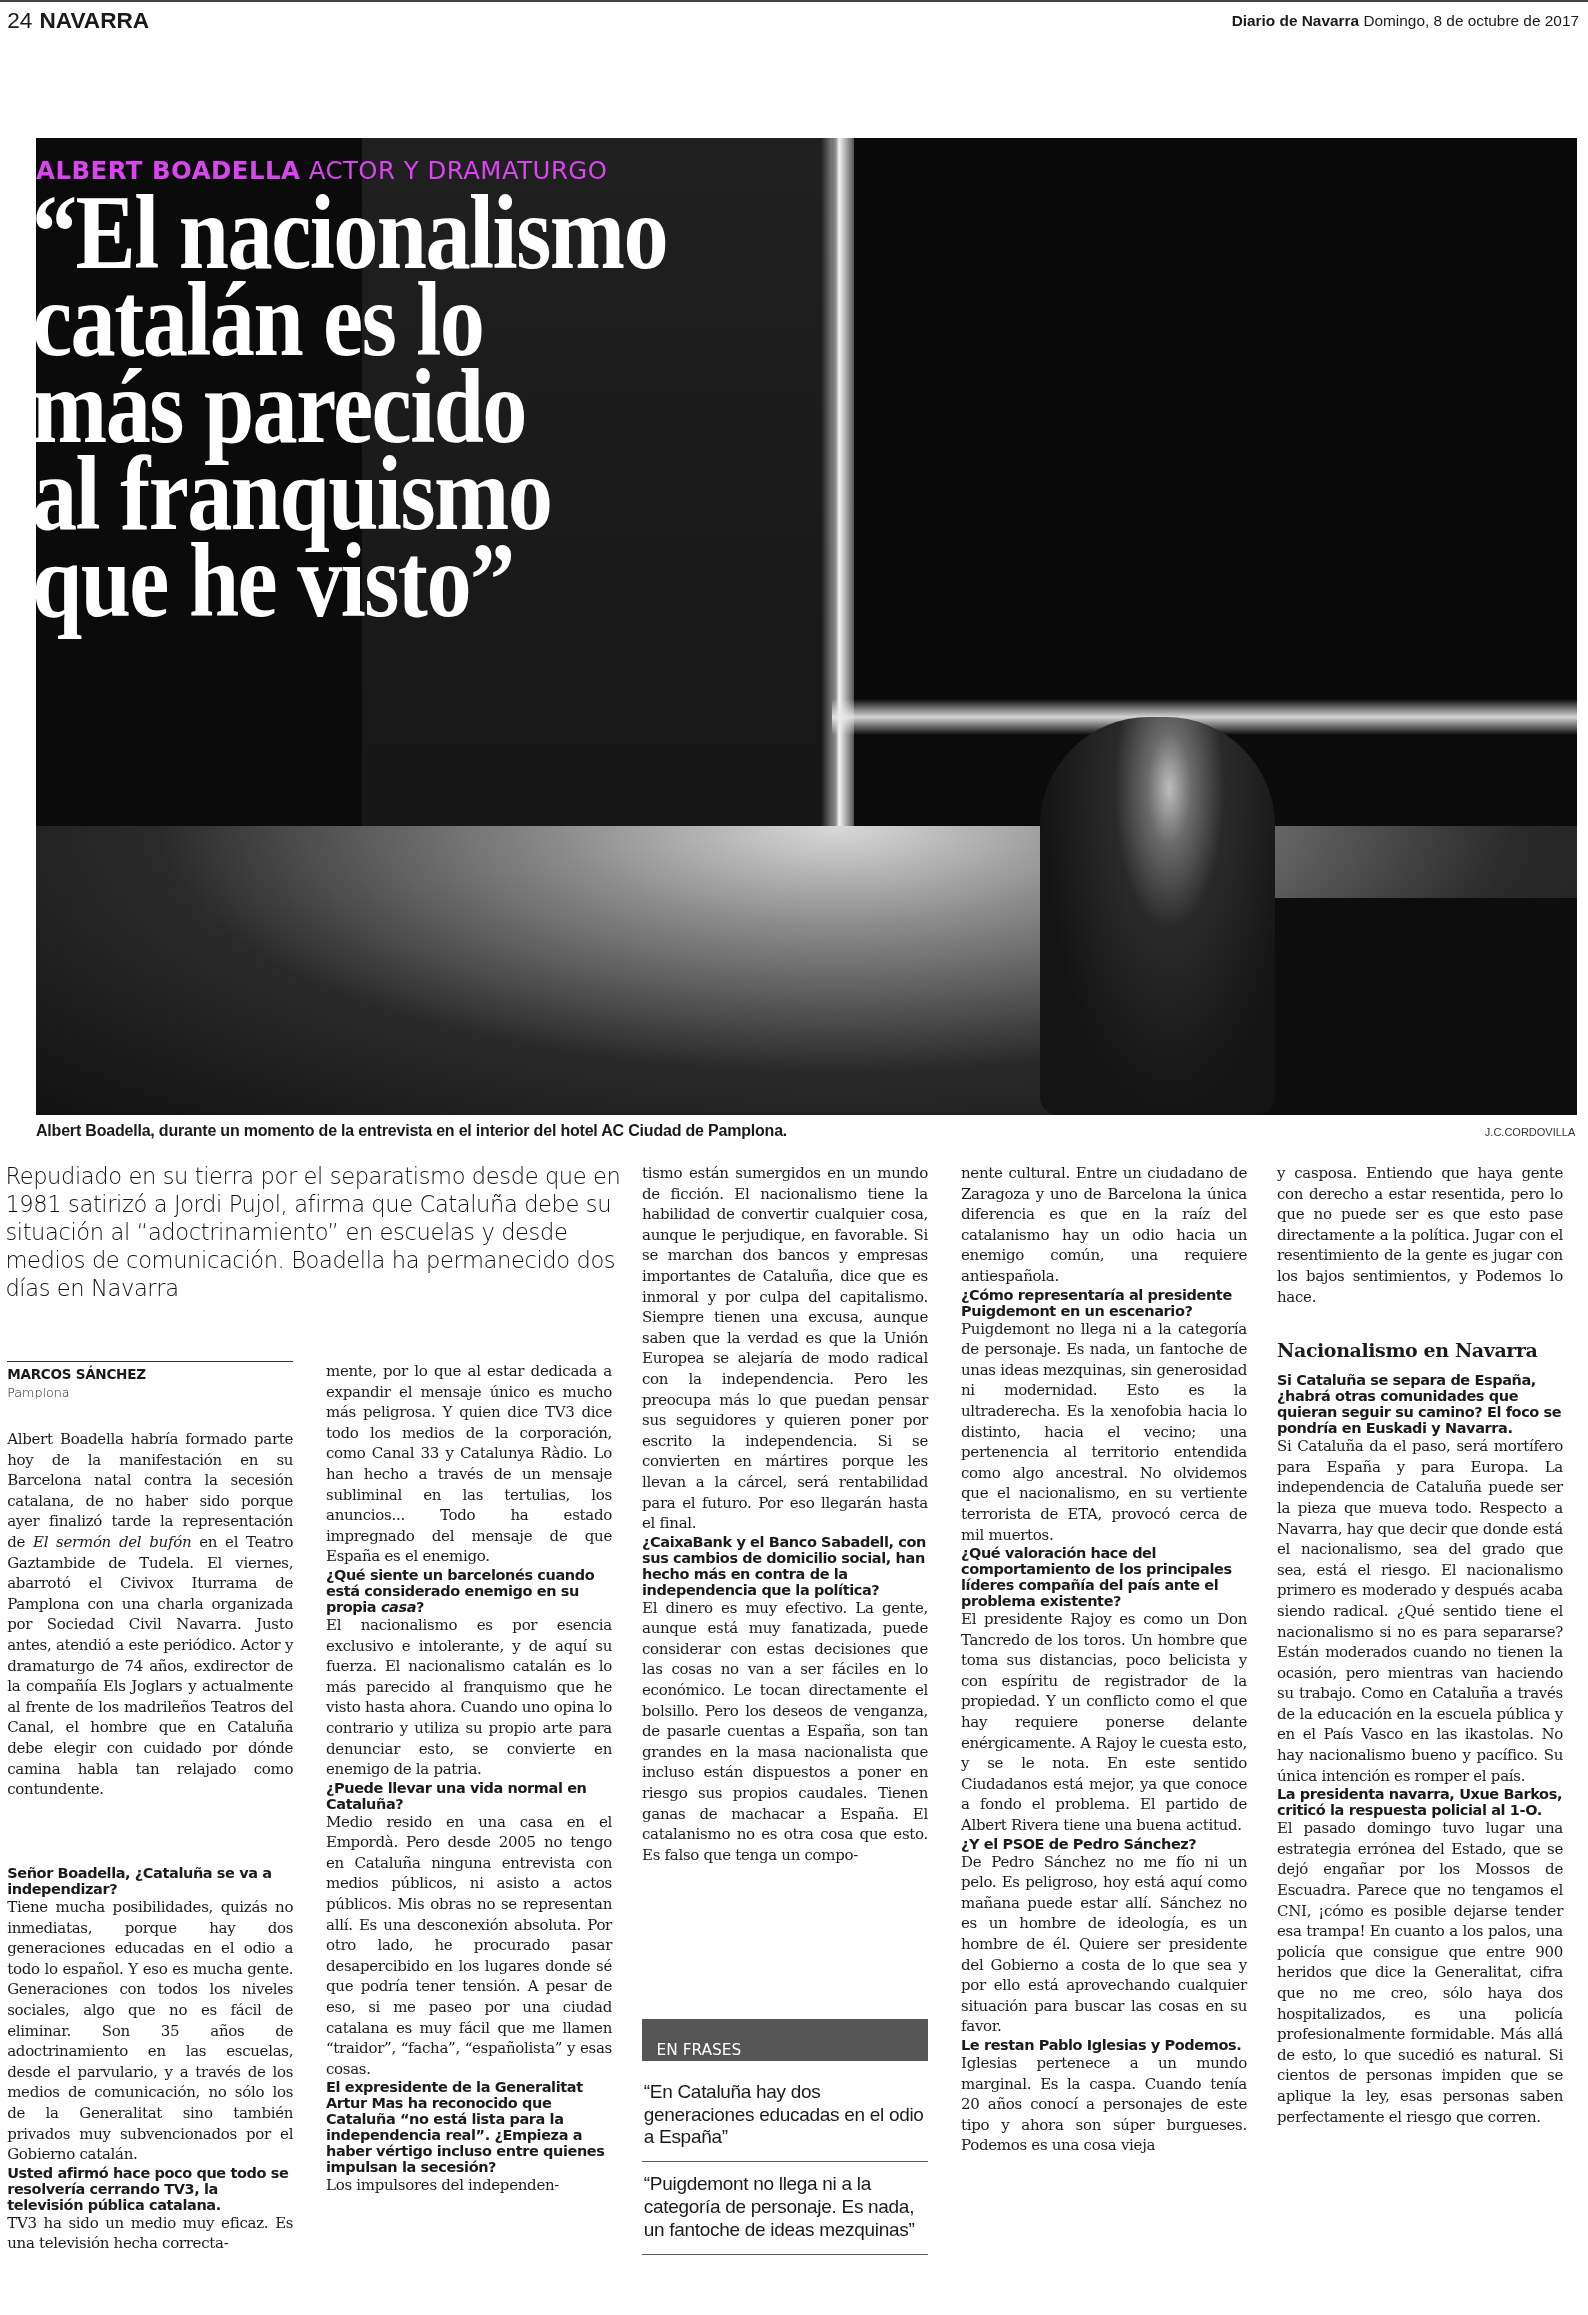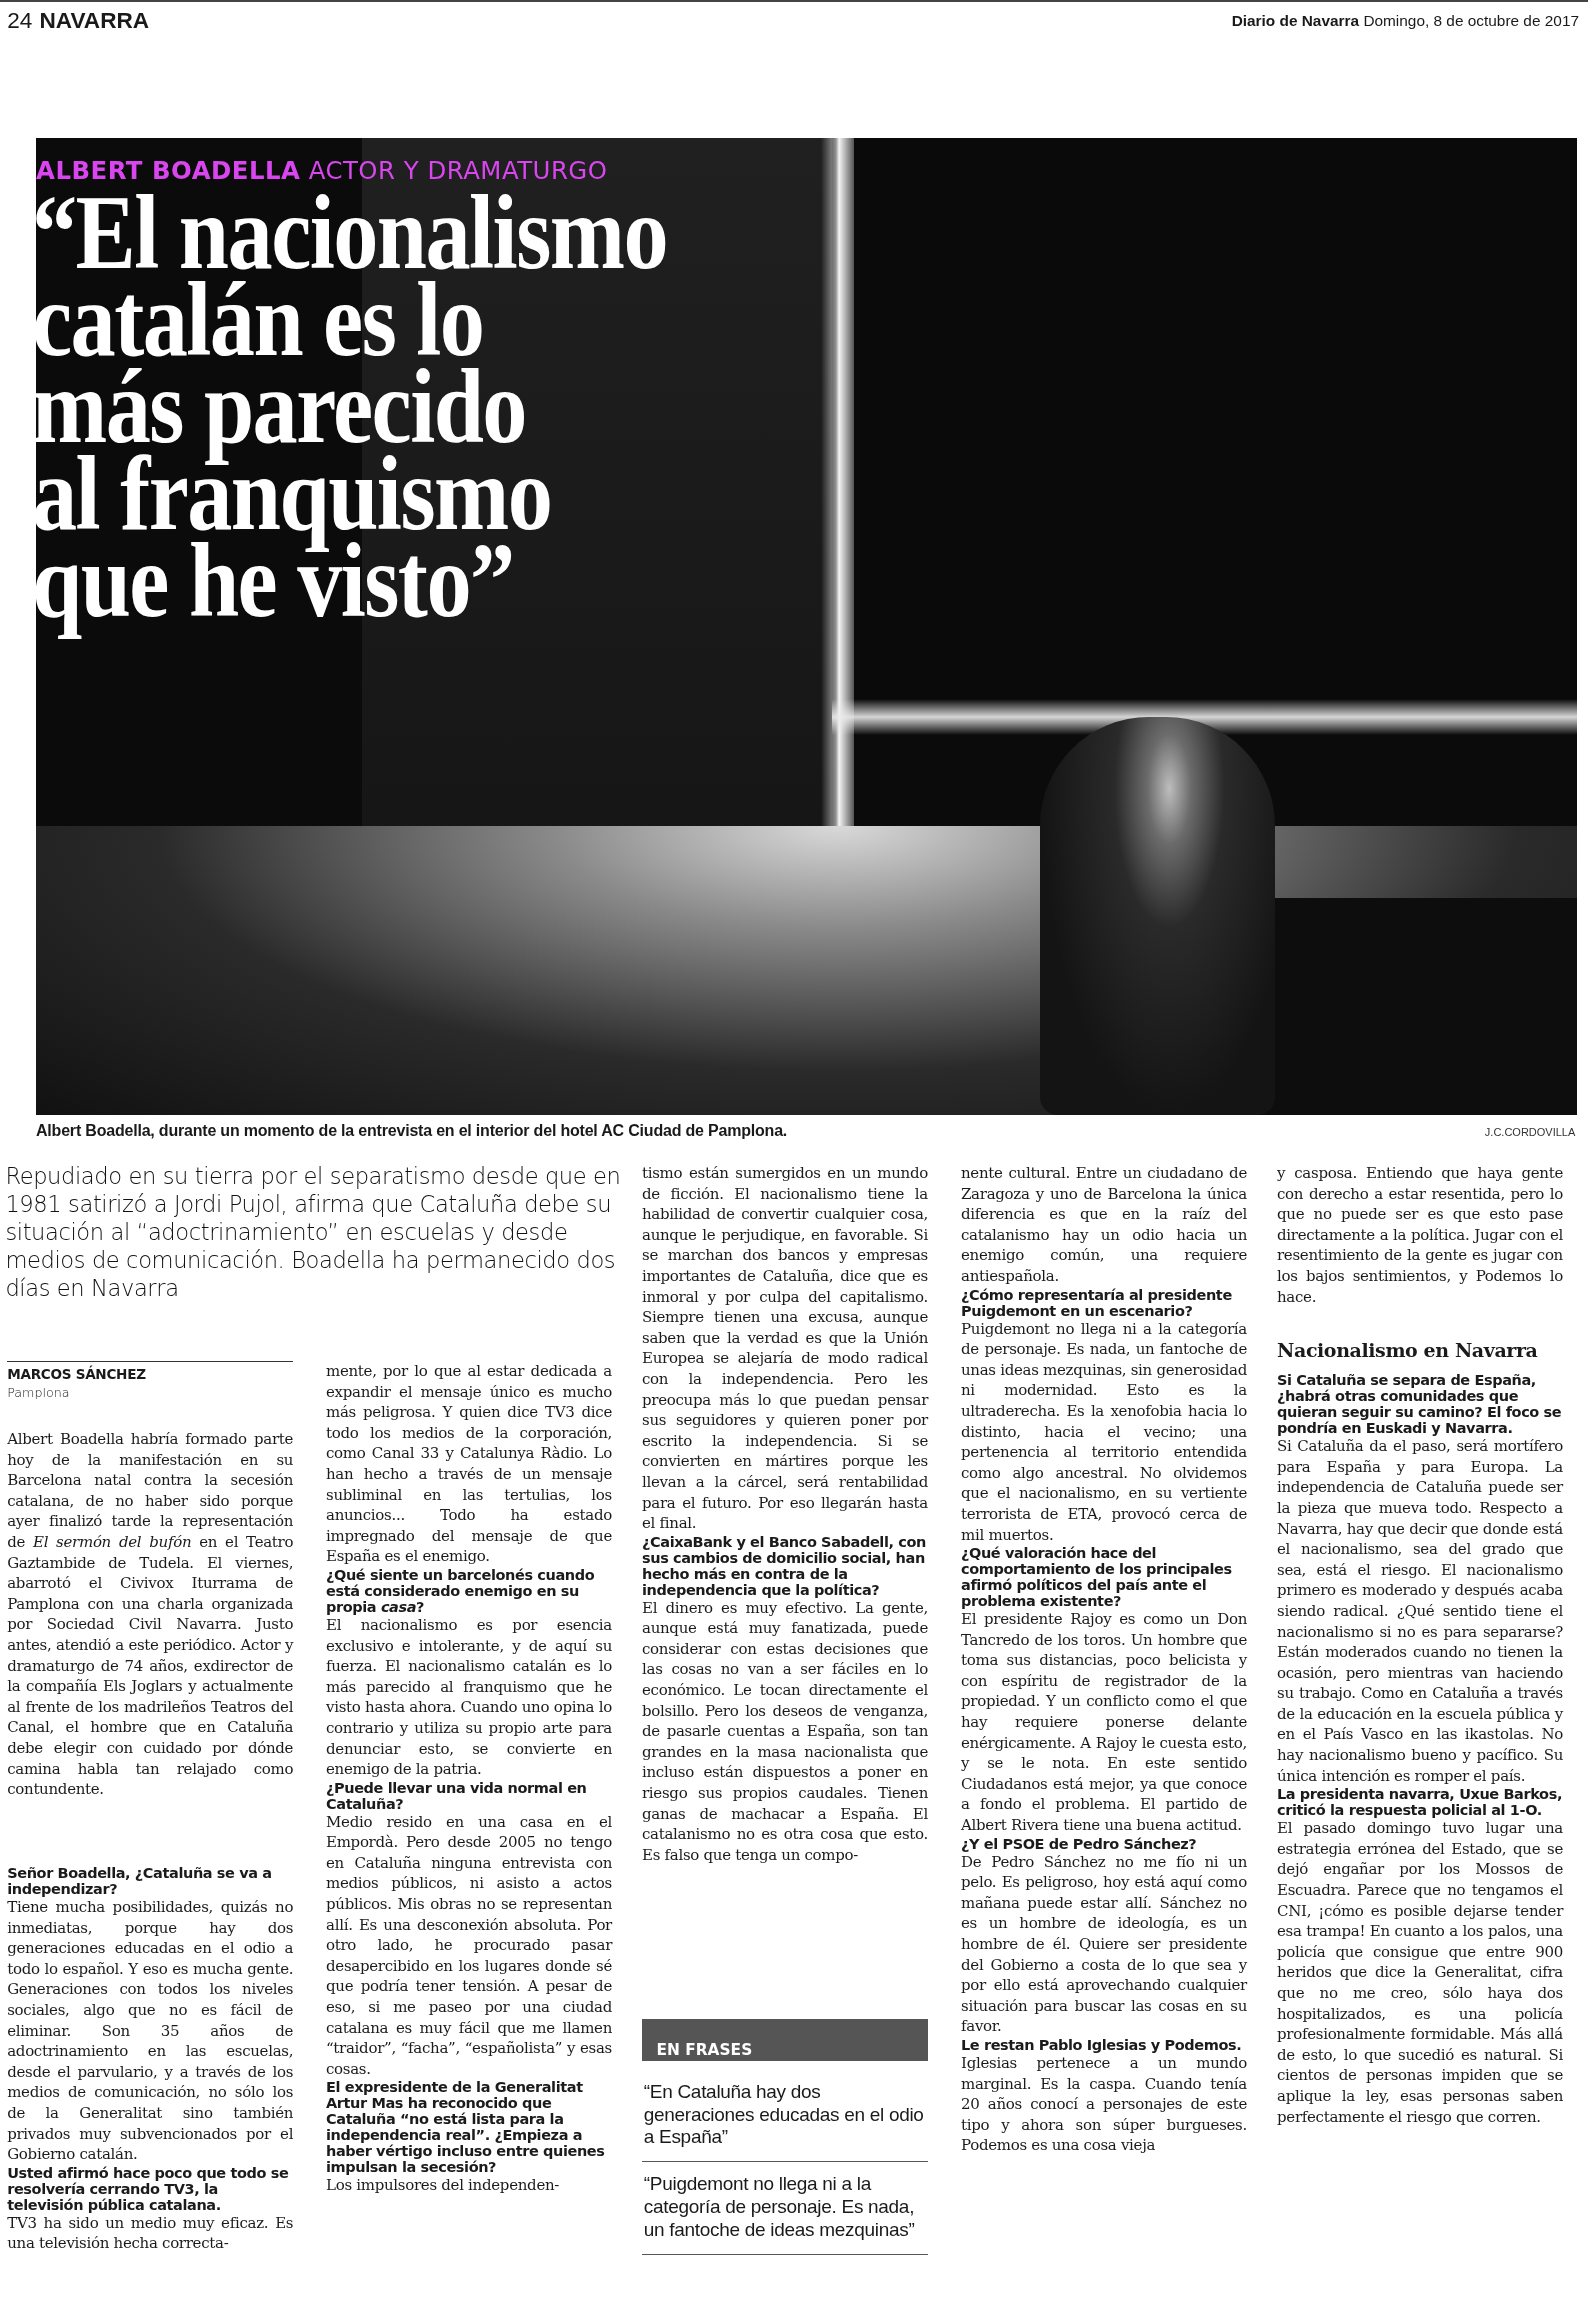--- a/index.html
+++ b/index.html
@@ -49,21 +49,21 @@
   .c1b { left: 7.2px; top: 1865px; width: 286px; }
   .c2 { left: 326px; top: 1361px; width: 286px; }
   .c3 { left: 642px; top: 1163px; width: 286px; }
   .c4 { left: 961px; top: 1163px; width: 286px; }
   .c5 { left: 1277px; top: 1163px; width: 286px; }
 
   .subhead { font-family: "DejaVu Serif", serif; font-weight: 700; font-size: 19px; line-height: 25px; margin: 31px 0 9px 0; text-align: left; letter-spacing: -0.4px; }
 
   .frases { position: absolute; left: 642px; top: 2019px; width: 286px; }
   .frases .bar { background: #555; height: 42px; position: relative; }
-  .frases .bar span { position: absolute; left: 14.5px; bottom: 1.8px; font-family: "DejaVu Sans", sans-serif; font-weight: 700; font-size: 15.4px; color: #fff; }
+  .frases .bar span { position: absolute; left: 14.5px; bottom: 1.8px; font-family: "DejaVu Sans", sans-serif; font-weight: 400; font-size: 15.4px; color: #fff; }
   .frases .quote { font-family: Liberation Sans, sans-serif; font-weight: 300; font-size: 19px; line-height: 22.6px; padding: 20px 0 12.7px 1.8px; border-bottom: 0.9px solid #555; letter-spacing: -0.3px; }
   .frases .quote + .quote { padding-top: 11px; }
 </style>
 </head>
 <body>
 
 <div class="topline"></div>
 
 <header class="header">
   <div class="left">
@@ -142,21 +142,21 @@
       <span>EN FRASES</span>
     </div>
   <p class="quote">“En Cataluña hay dos generaciones educadas en el odio a España”</p>
   <p class="quote">“Puigdemont no llega ni a la categoría de personaje. Es nada, un fantoche de ideas mezquinas”</p>
 </aside>
 
 <div class="col c4">
   <p>nente cultural. Entre un ciudadano de Zaragoza y uno de Barcelona la única diferencia es que en la raíz del catalanismo hay un odio hacia un enemigo común, una requiere antiespañola.</p>
   <p class="q">¿Cómo representaría al presidente Puigdemont en un escenario?</p>
   <p>Puigdemont no llega ni a la categoría de personaje. Es nada, un fantoche de unas ideas mezquinas, sin generosidad ni modernidad. Esto es la ultraderecha. Es la xenofobia hacia lo distinto, hacia el vecino; una pertenencia al territorio entendida como algo ancestral. No olvidemos que el nacionalismo, en su vertiente terrorista de ETA, provocó cerca de mil muertos.</p>
-  <p class="q">¿Qué valoración hace del comportamiento de los principales afirmó políticos del país ante el problema existente?</p>
+  <p class="q">¿Qué valoración hace del comportamiento de los principales líderes compañía del país ante el problema existente?</p>
   <p>El presidente Rajoy es como un Don Tancredo de los toros. Un hombre que toma sus distancias, poco belicista y con espíritu de registrador de la propiedad. Y un conflicto como el que hay requiere ponerse delante enérgicamente. A Rajoy le cuesta esto, y se le nota. En este sentido Ciudadanos está mejor, ya que conoce a fondo el problema. El partido de Albert Rivera tiene una buena actitud.</p>
   <p class="q">¿Y el PSOE de Pedro Sánchez?</p>
   <p>De Pedro Sánchez no me fío ni un pelo. Es peligroso, hoy está aquí como mañana puede estar allí. Sánchez no es un hombre de ideología, es un hombre de él. Quiere ser presidente del Gobierno a costa de lo que sea y por ello está aprovechando cualquier situación para buscar las cosas en su favor.</p>
   <p class="q">Le restan Pablo Iglesias y Podemos.</p>
   <p>Iglesias pertenece a un mundo marginal. Es la caspa. Cuando tenía 20 años conocí a personajes de este tipo y ahora son súper burgueses. Podemos es una cosa vieja</p>
 </div>
 
 <div class="col c5">
   <p>y casposa. Entiendo que haya gente con derecho a estar resentida, pero lo que no puede ser es que esto pase directamente a la política. Jugar con el resentimiento de la gente es jugar con los bajos sentimientos, y Podemos lo hace.</p>
   <h2 class="subhead">Nacionalismo en Navarra</h2>

